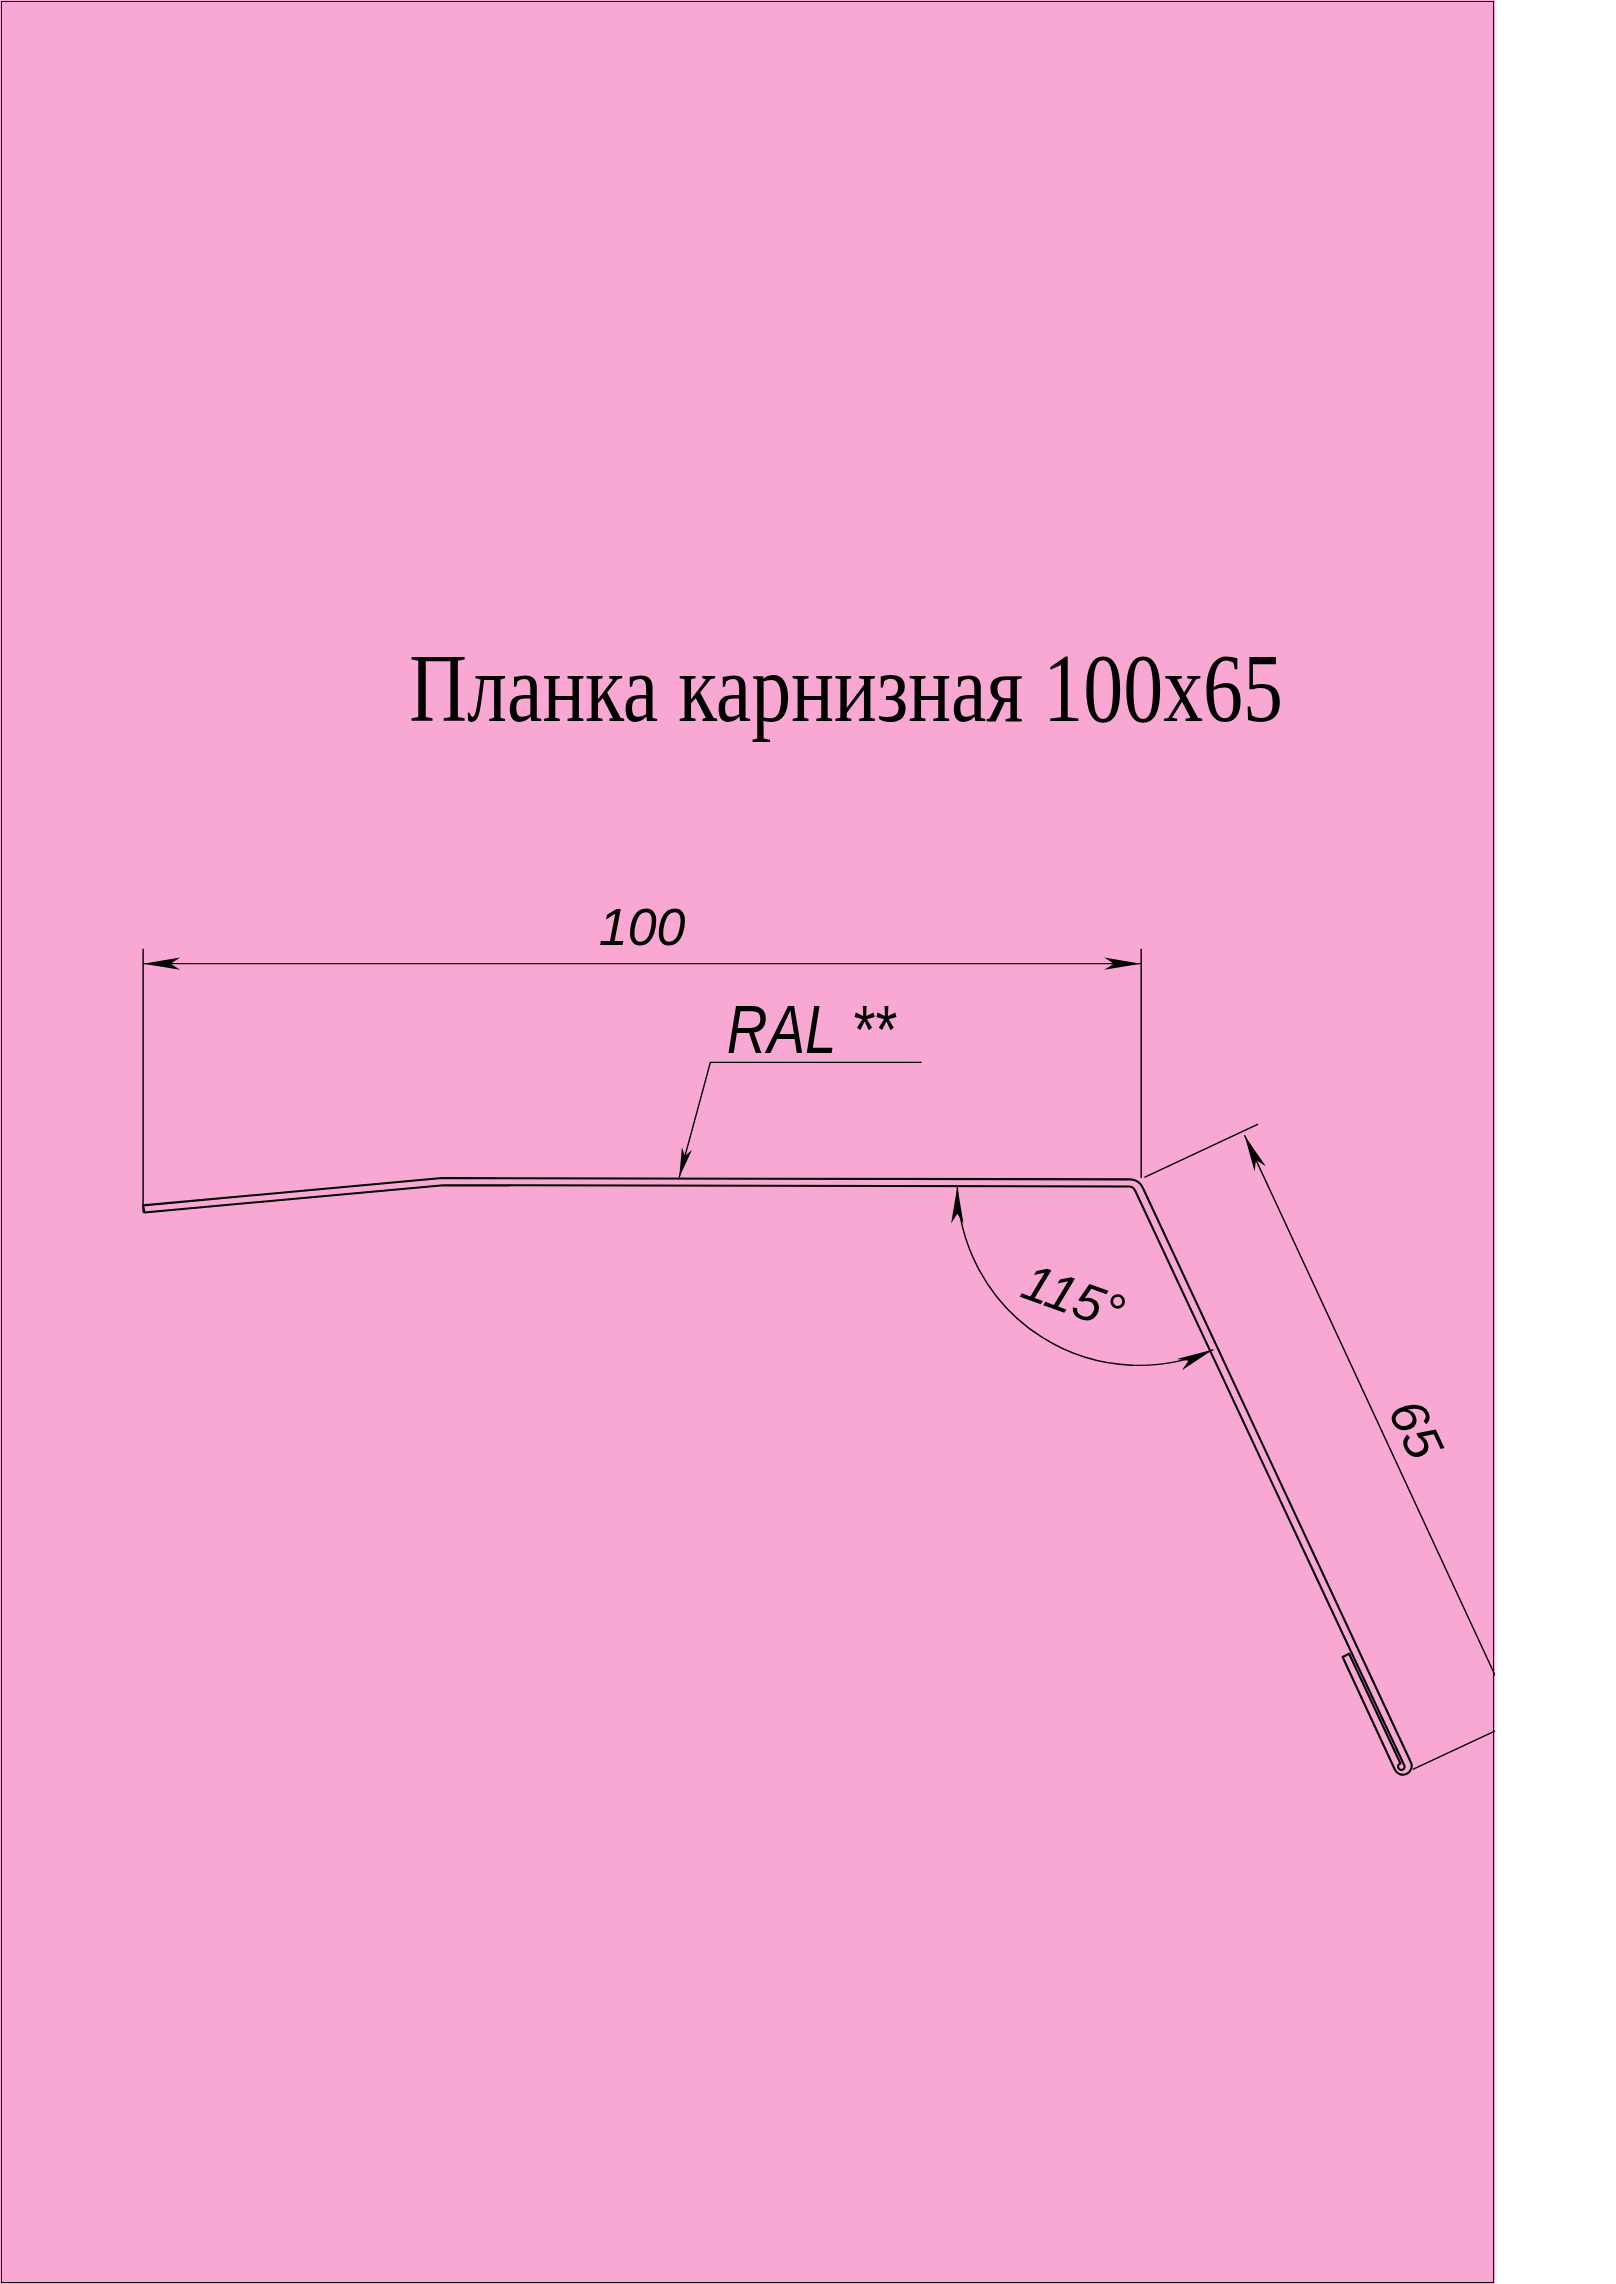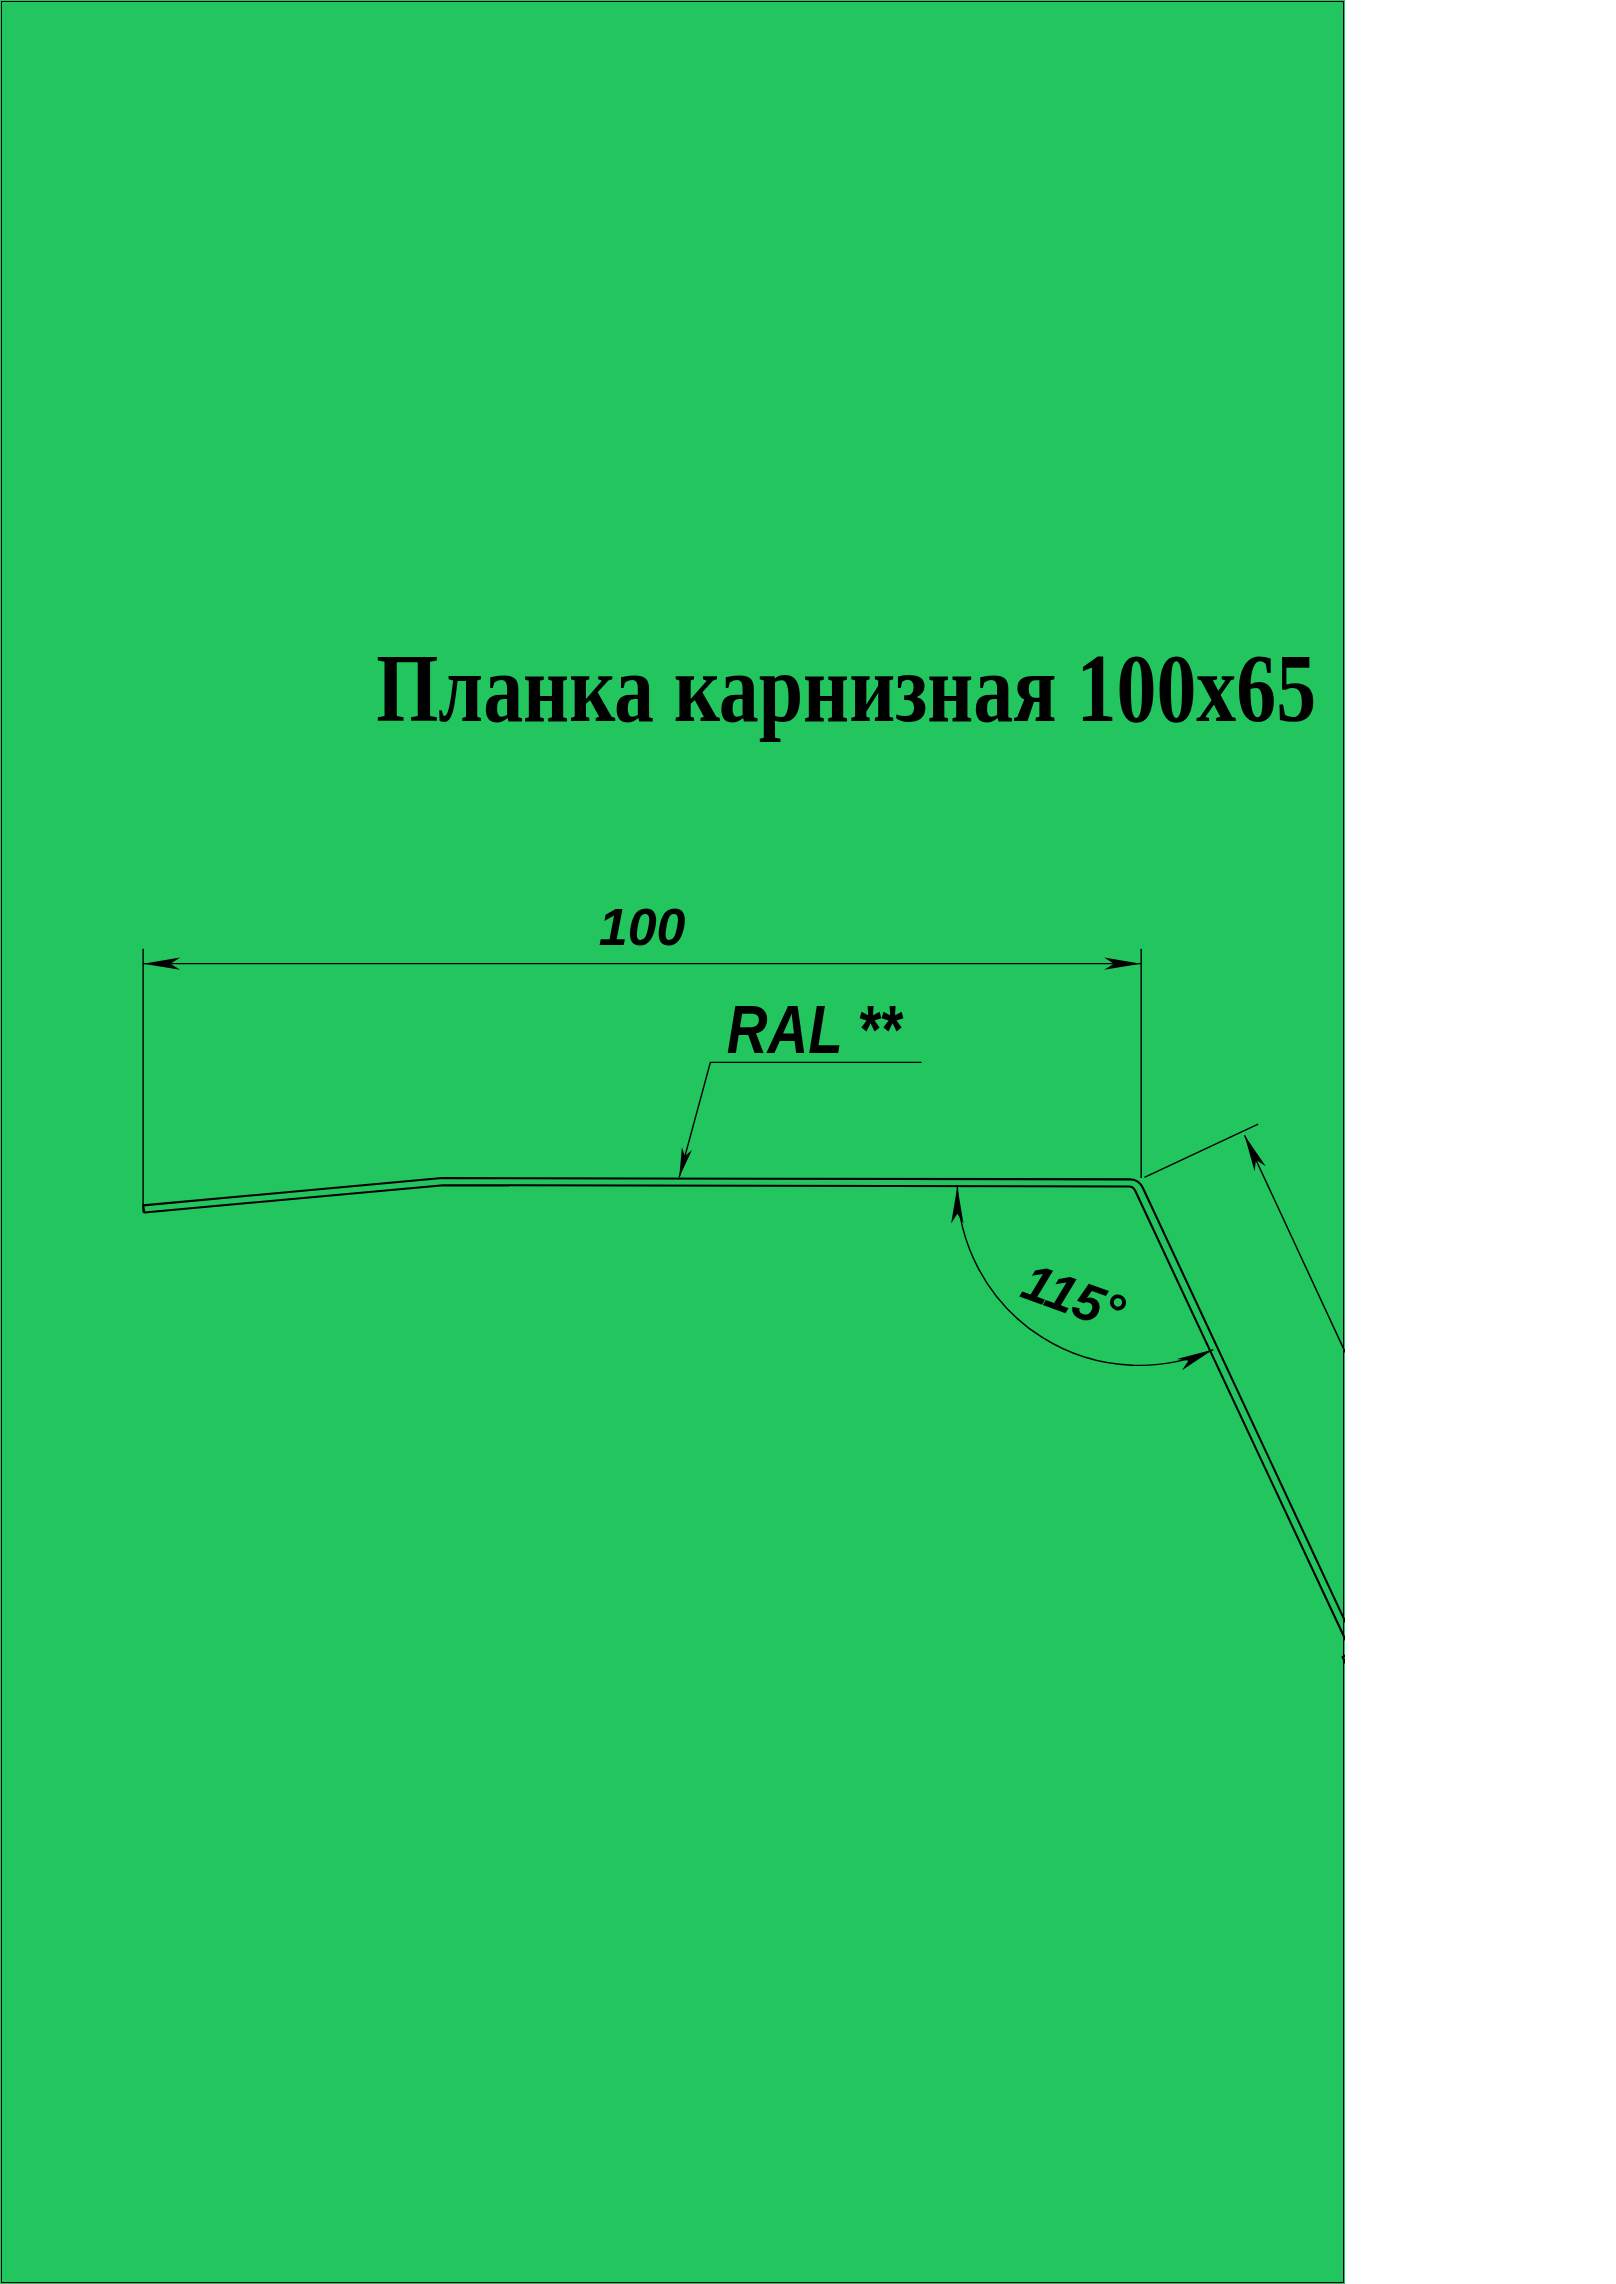--- a/index.html
+++ b/index.html
@@ -1,23 +1,22 @@
 <!DOCTYPE html>
 <html style="font-size:10.4px"><head>
 <meta charset="utf-8">
 <style>
   html,body{margin:0;padding:0;background:#ffffff;}
   .page{
     position:relative;
-    width:1345px;
+    width:1495px;
     height:2284px;
-    background:#22c55e;
+    background:#f9a8d4;
     overflow:hidden;
     font-family:"Liberation Sans", sans-serif;
-    font-weight:bold;
   }
   .page-border{
     position:absolute;
     left:1.3px; top:1.3px; right:1.3px; bottom:1.3px;
     border:1.9px solid #000;
     pointer-events:none;
   }
   svg.drawing{
     position:absolute;
     left:0; top:0;

